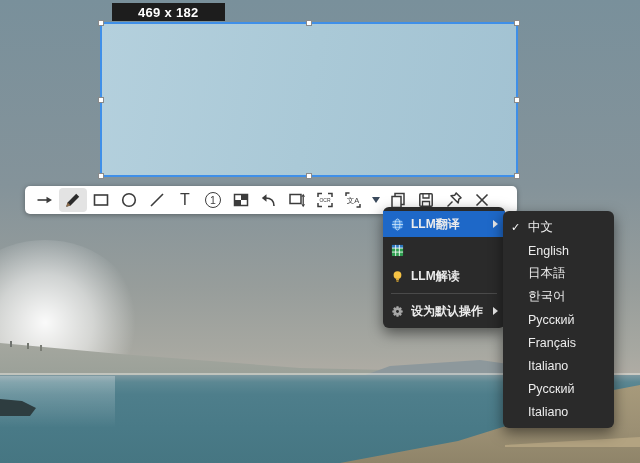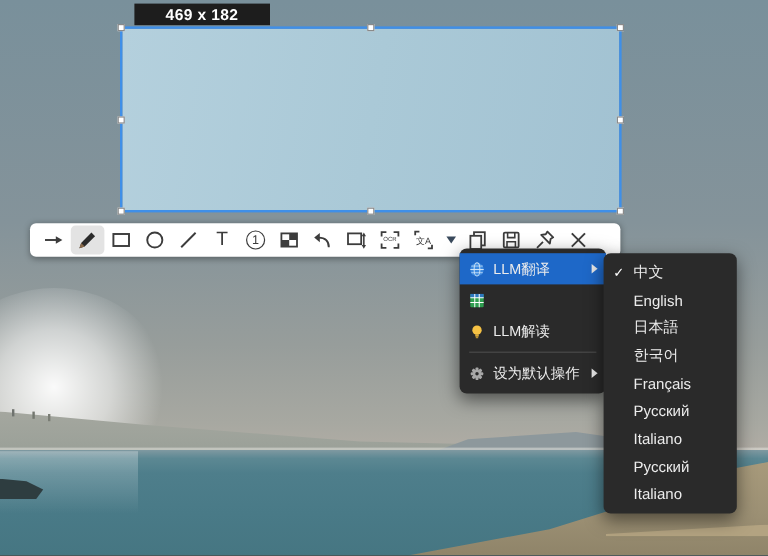--- a/index.html
+++ b/index.html
@@ -56,21 +56,21 @@
   .num-circle{width:16px;height:16px;border:1.6px solid #3c3c3c;border-radius:50%;
     font-size:10.5px;display:flex;align-items:center;justify-content:center;color:#3c3c3c;}
   .mini-label{position:absolute;font-size:5px;color:#3c3c3c;width:100%;text-align:center;top:7px;left:0;}
   .icon-wrap{position:relative;width:20px;height:20px;}
   .tri-down{width:0;height:0;border-left:4.5px solid transparent;border-right:4.5px solid transparent;
     border-top:6px solid #3a4a5c;}
 
   
   .menu{position:absolute;background:#2a2a2a;border-radius:6px;
     box-shadow:0 5px 14px rgba(0,0,0,.5);color:#ececec;z-index:20;}
-  .ctx-menu{left:383px;top:207px;width:122px;padding:4px 0;}
+  .ctx-menu{left:383px;top:207px;width:122px;padding:4px 0;font-weight:bold;}
   .menu-item{height:26px;display:flex;align-items:center;padding:0 7px;gap:7px;
     font-size:12px;white-space:nowrap;cursor:pointer;}
   .menu-item.highlighted{background:#1e68c8;}
   .menu-item .mi-label{flex:1;overflow:hidden;}
   .menu-sep{height:1px;background:#4a4a4a;margin:4px 8px;}
   .tri-right{width:0;height:0;border-top:4px solid transparent;border-bottom:4px solid transparent;
     border-left:5px solid #e8e8e8;margin-left:2px;}
   .mi-icon{width:14px;height:14px;display:flex;align-items:center;justify-content:center;flex:0 0 14px;}
 
   .sub-menu{left:503px;top:211px;width:111px;padding:5px 0;z-index:25;}
@@ -275,33 +275,33 @@
     <div class="lang-item">
       <span class="check"></span>
       <span>日本語</span>
     </div>
     <div class="lang-item">
       <span class="check"></span>
       <span>한국어</span>
     </div>
     <div class="lang-item">
       <span class="check"></span>
+      <span>Русский</span>
+    </div>
+    <div class="lang-item">
+      <span class="check"></span>
       <span>Français</span>
     </div>
     <div class="lang-item">
       <span class="check"></span>
+      <span>Italiano</span>
+    </div>
+    <div class="lang-item">
+      <span class="check"></span>
       <span>Русский</span>
     </div>
     <div class="lang-item">
       <span class="check"></span>
       <span>Italiano</span>
     </div>
-    <div class="lang-item">
-      <span class="check"></span>
-      <span>Русский</span>
-    </div>
-    <div class="lang-item">
-      <span class="check"></span>
-      <span>Italiano</span>
-    </div>
   </div>
 
 </div>
 
 </body></html>

